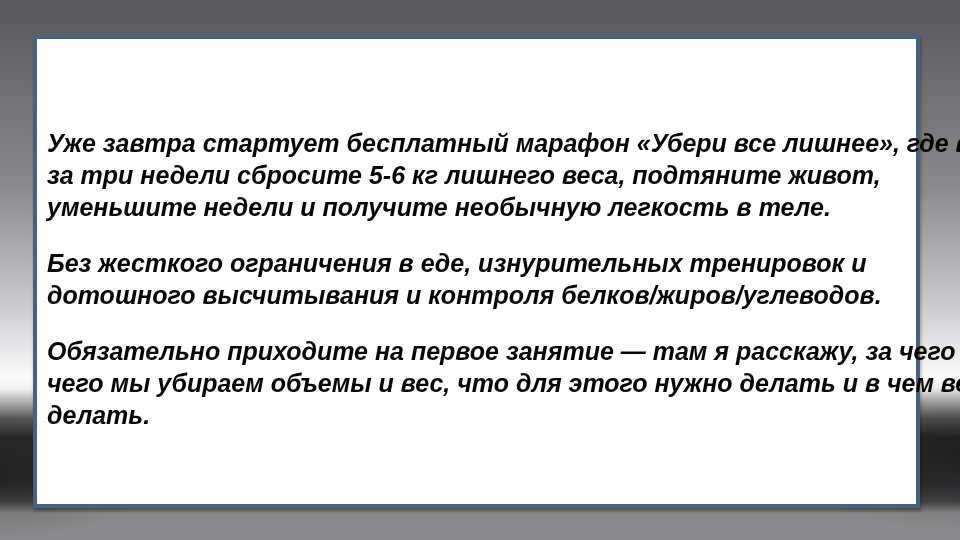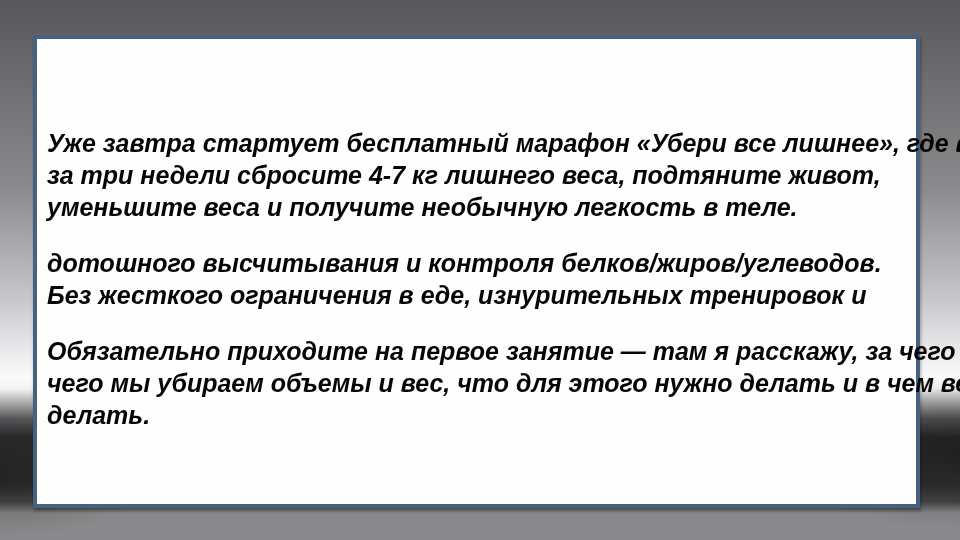--- a/index.html
+++ b/index.html
@@ -72,27 +72,27 @@
 </head>
 <body>
 
 <div class="bg-shade"></div>
 
 <div class="card">
   <div class="card-text">
 
     <p class="paragraph">
       <span class="text-line">Уже завтра стартует бесплатный марафон «Убери все лишнее», где вы</span>
-      <span class="text-line">за три недели сбросите 4-7 кг лишнего веса, подтяните живот,</span>
-      <span class="text-line">уменьшите веса и получите необычную легкость в теле.</span>
+      <span class="text-line">за три недели сбросите 5-6 кг лишнего веса, подтяните живот,</span>
+      <span class="text-line">уменьшите недели и получите необычную легкость в теле.</span>
     </p>
 
     <p class="paragraph">
+      <span class="text-line">Без жесткого ограничения в еде, изнурительных тренировок и</span>
       <span class="text-line">дотошного высчитывания и контроля белков/жиров/углеводов.</span>
-      <span class="text-line">Без жесткого ограничения в еде, изнурительных тренировок и</span>
     </p>
 
     <p class="paragraph">
       <span class="text-line">Обязательно приходите на первое занятие — там я расскажу, за чего</span>
       <span class="text-line">чего мы убираем объемы и вес, что для этого нужно делать и в чем весь</span>
       <span class="text-line">делать.</span>
     </p>
 
   </div>
 </div>

